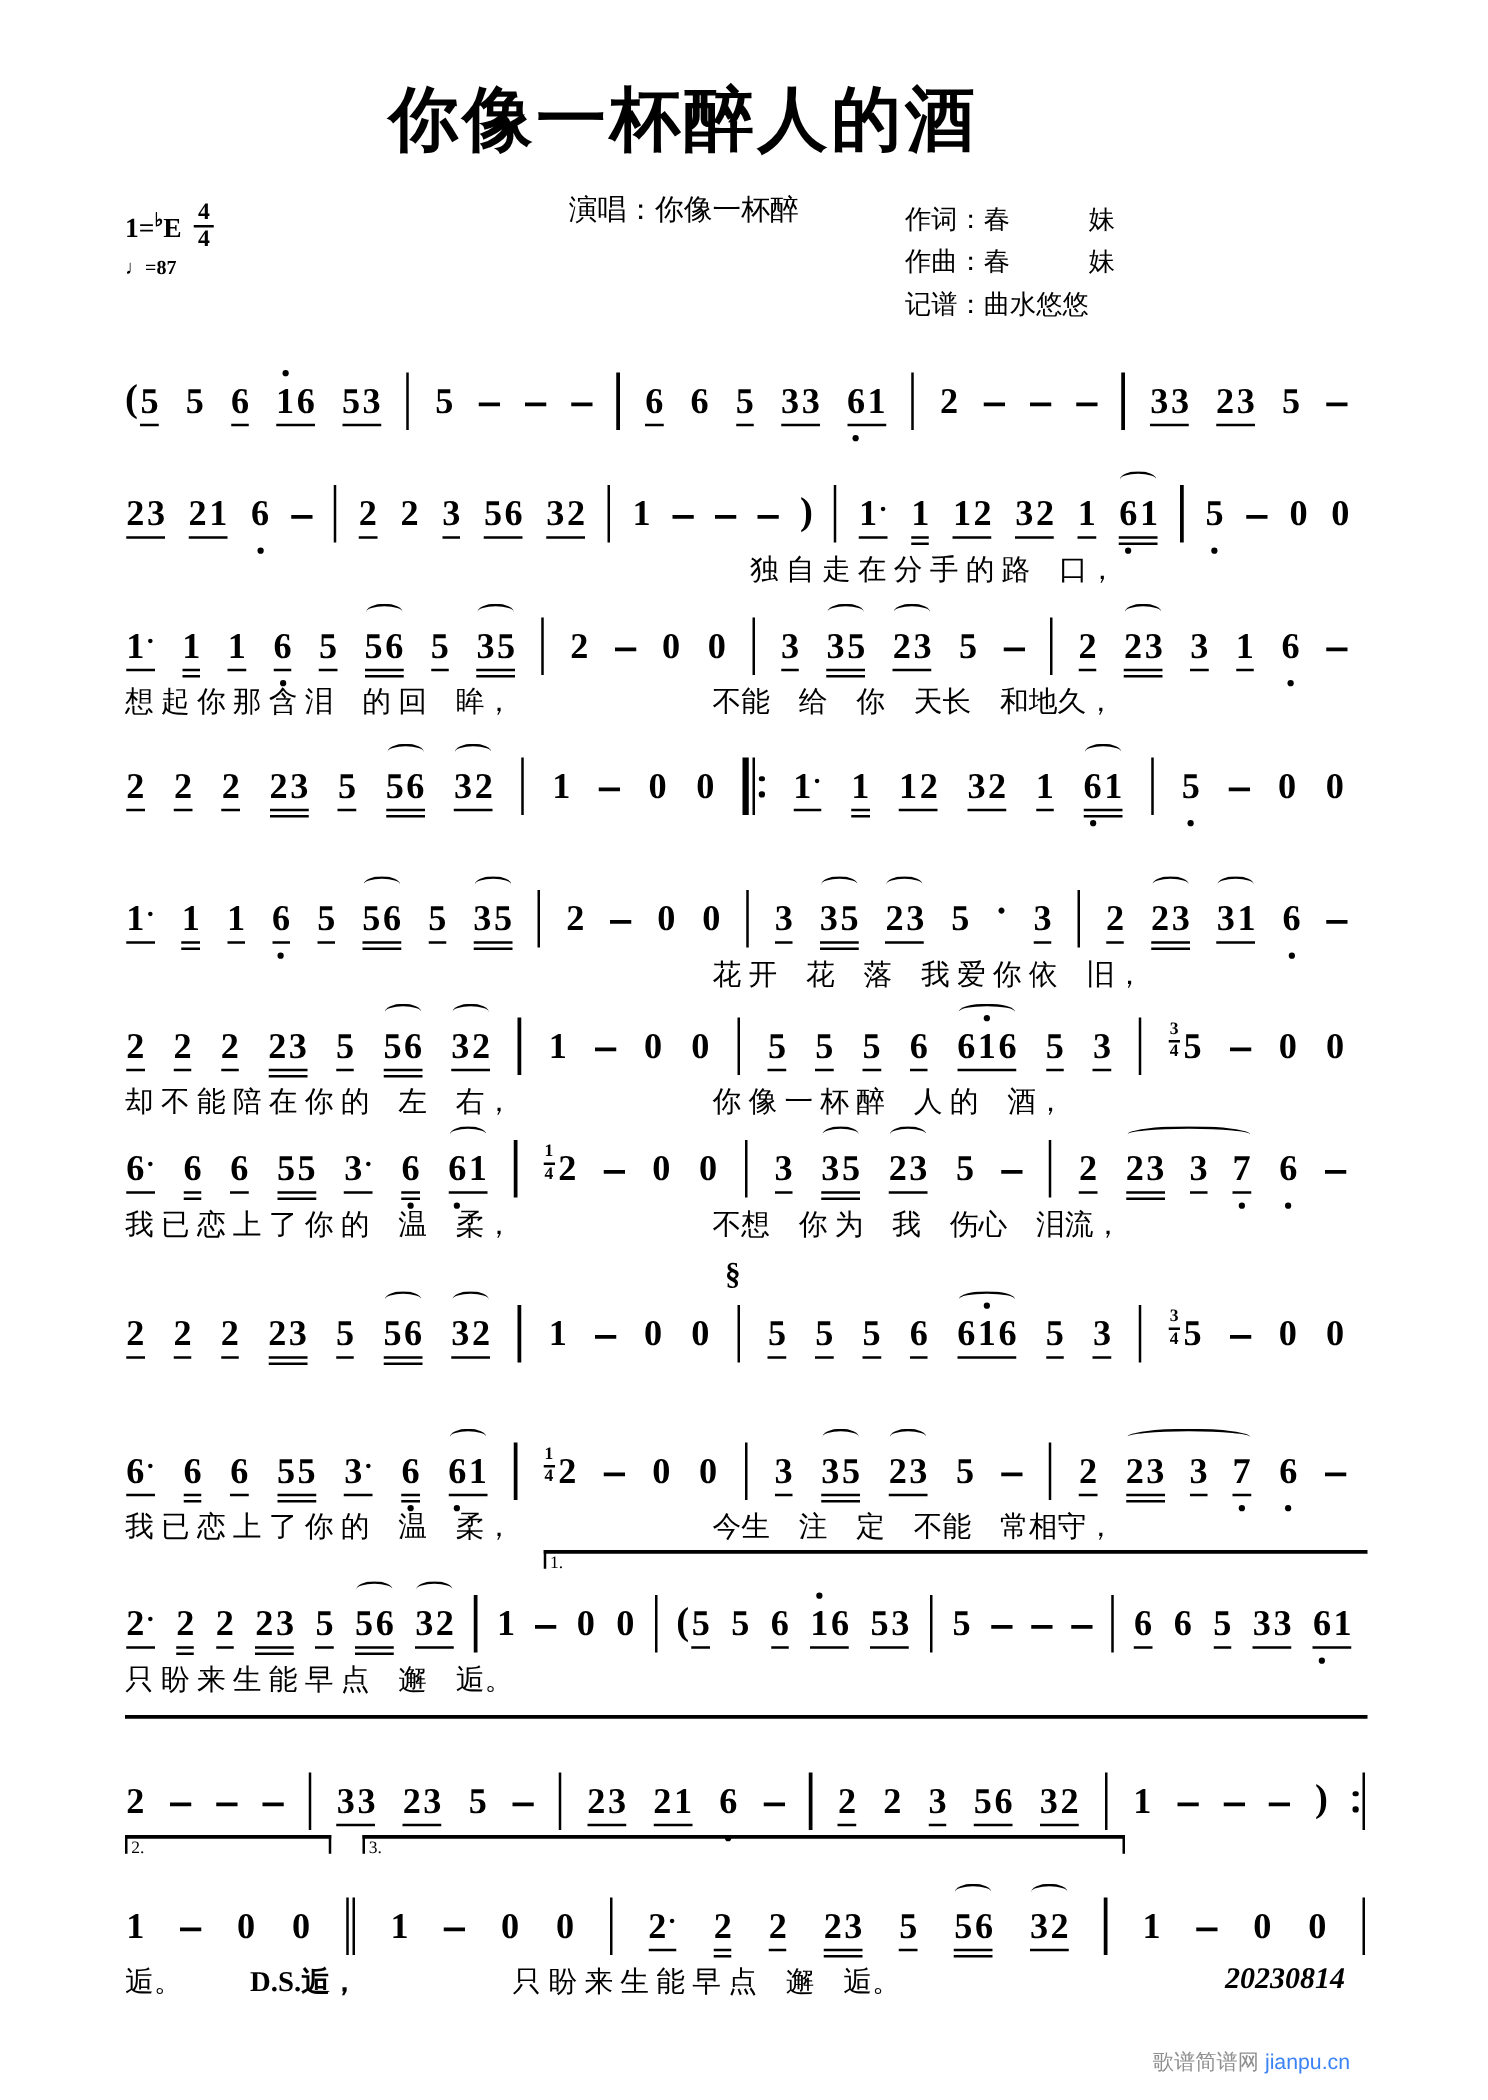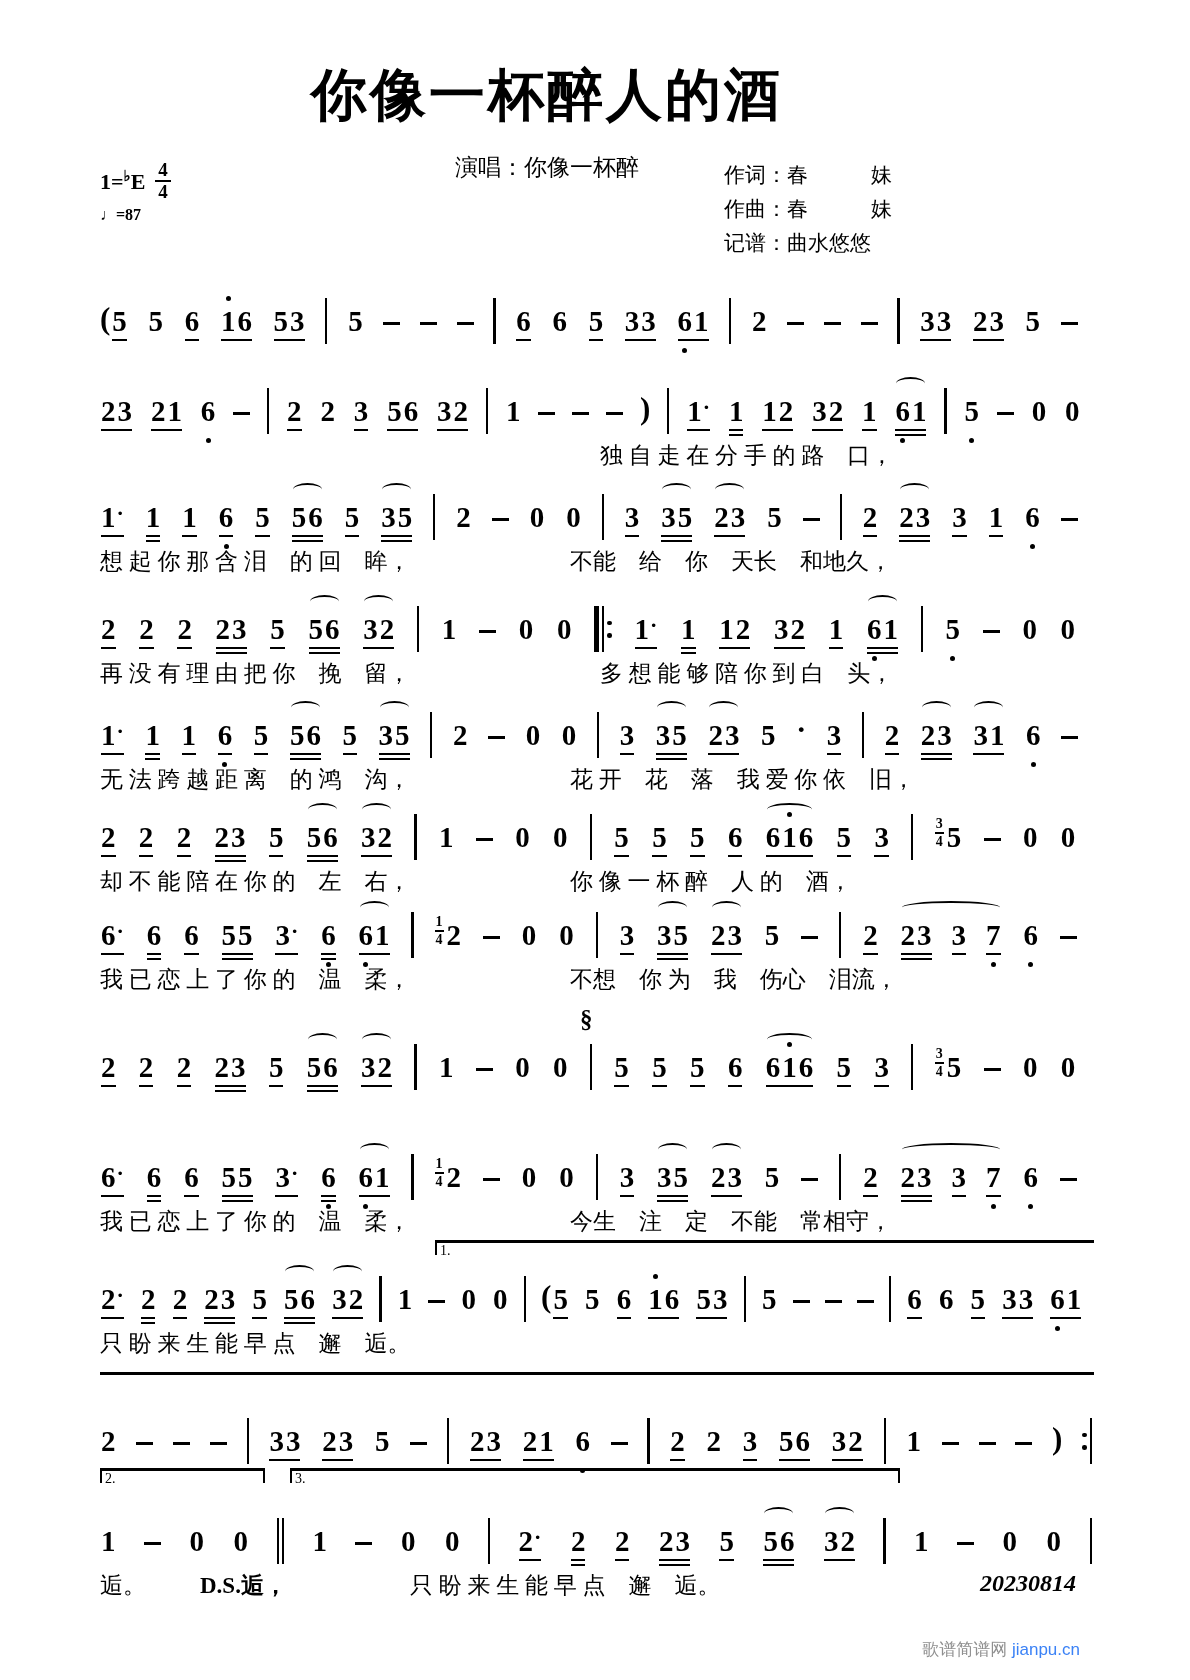--- a/index.html
+++ b/index.html
@@ -678,24 +678,20 @@
               <span class="dgt">0</span>
             </span>
           </span>
           <span class="note">
             <span class="unit">
               <span class="dgt">0</span>
             </span>
           </span>
           <span class="bar"></span>
         </div>
-        <div class="lyr">
-          <span class="lseg" style="left: 0%;">再 没 有 理 由 把 你　挽　留，</span>
-          <span class="lseg" style="left: 50%;">多 想 能 够 陪 你 到 白　头，</span>
-        </div>
       </div>
       <div class="sys sys5">
         <div class="line">
           <span class="note">
             <span class="unit">
               <span class="dgt">1</span>
               <span class="aug">·</span>
             </span>
             <span class="ul u1"></span>
           </span>
@@ -853,21 +849,20 @@
           <span class="note">
             <span class="unit">
               <span class="dgt">6</span>
               <span class="odot lo"></span>
             </span>
           </span>
           <span class="dash"></span>
           <span class="bar"></span>
         </div>
         <div class="lyr">
-          <span class="lseg" style="left: 0%;">无 法 跨 越 距 离　的 鸿　沟，</span>
           <span class="lseg" style="left: 47%; text-align: center;">花 开　花　落　我 爱 你 依　旧，</span>
         </div>
       </div>
       <div class="sys sys6">
         <div class="line">
           <span class="note">
             <span class="unit">
               <span class="dgt">2</span>
             </span>
             <span class="ul u1"></span>

